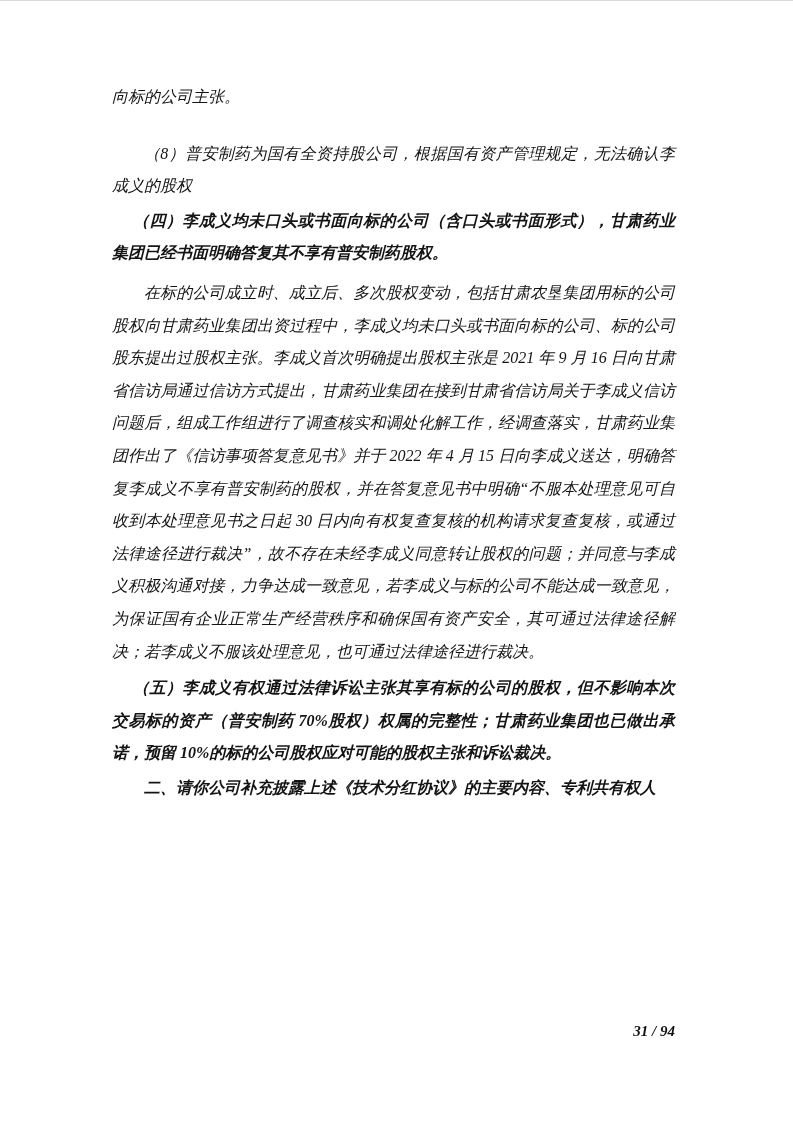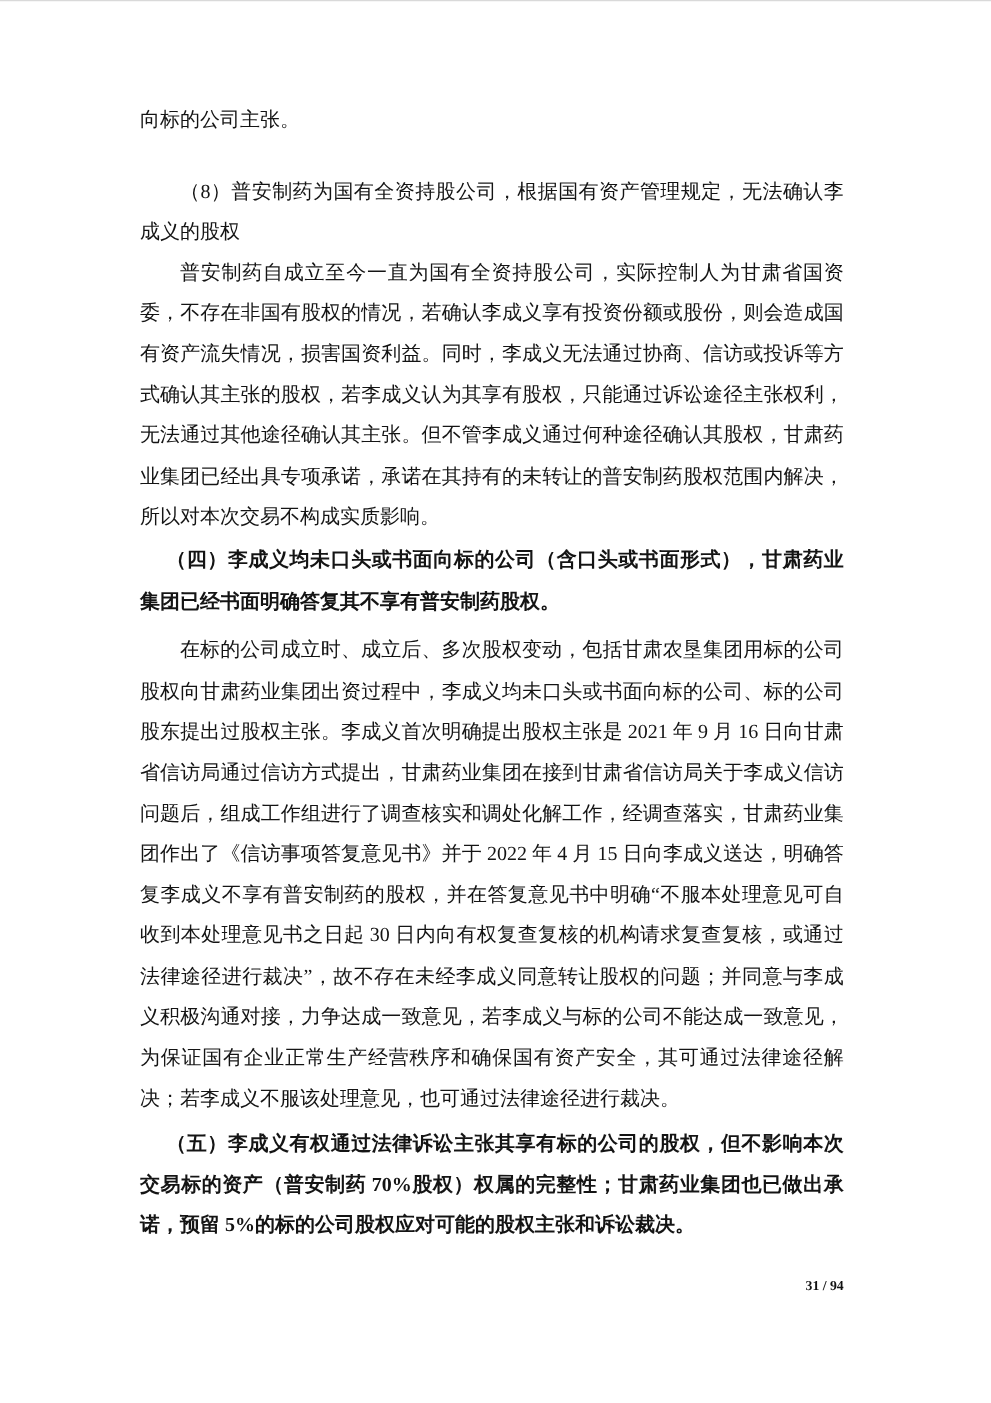--- a/index.html
+++ b/index.html
@@ -9,20 +9,21 @@
   }
   .page {
     position: relative;
     width: 793px;
     height: 1122px;
     background: #ffffff;
     border-top: 1px solid #d9d9d9;
     overflow: hidden;
     font-family: "Liberation Serif", "DejaVu Serif", serif;
     color: #141414;
+    font-style: italic;
   }
   .content {
     position: absolute;
     left: 112px;
     top: 80px;
     width: 563px;
     font-size: 16px;
     line-height: 32.6px;
     text-align: justify;
     text-justify: inter-ideograph;
@@ -48,34 +49,34 @@
   .para-bold.h4 { margin-top: 2px !important; margin-bottom: 7px !important; }
   .para-bold.h5 { margin-top: 4px !important; }
   .para-bold.h2num {     
     text-indent: 2em;
     margin-top: 2px !important;
   }
   .page-number {
     position: absolute;
     top: 1022px;
     right: 118px;
-    font-size: 11px;
+    font-size: 15px;
     font-weight: 700;
     line-height: normal;
     font-family: "Liberation Serif", "DejaVu Serif", serif;
     color: #111111;
     text-align: right;
   }
 </style>
 </head>
 <body>
 
 <div class="page">
   <div class="content">
     <p class="para-cont">向标的公司主张。</p>
     <p class="para-sub">（8）普安制药为国有全资持股公司，根据国有资产管理规定，无法确认李成义的股权</p>
-    <p class="para-body">普安制药自成立至今一直为国有全资持股公司，实际控制人为甘肃省国资委，不存在非国有股权的情况，若确认李成义享有投资份额或股份，则会造成国有资产流失情况，损害国资利益。同时，李成义无法通过协商、信访或投诉等方式确认其主张的股权，若李成义认为其享有股权，只能通过诉讼途径主张权利，无法通过其他途径确认其主张。但不管李成义通过何种途径确认其股权，甘肃药业集团已经出具专项承诺，承诺在其持有的未转让的普安制药股权范围内解决，所以对本次交易不构成实质影响。</p>
     <p class="para-bold h4">（四）李成义均未口头或书面向标的公司（含口头或书面形式），甘肃药业集团已经书面明确答复其不享有普安制药股权。</p>
     <p class="para-body">在标的公司成立时、成立后、多次股权变动，包括甘肃农垦集团用标的公司股权向甘肃药业集团出资过程中，李成义均未口头或书面向标的公司、标的公司股东提出过股权主张。李成义首次明确提出股权主张是 2021 年 9 月 16 日向甘肃省信访局通过信访方式提出，甘肃药业集团在接到甘肃省信访局关于李成义信访问题后，组成工作组进行了调查核实和调处化解工作，经调查落实，甘肃药业集团作出了《信访事项答复意见书》并于 2022 年 4 月 15 日向李成义送达，明确答复李成义不享有普安制药的股权，并在答复意见书中明确“不服本处理意见可自收到本处理意见书之日起 30 日内向有权复查复核的机构请求复查复核，或通过法律途径进行裁决”，故不存在未经李成义同意转让股权的问题；并同意与李成义积极沟通对接，力争达成一致意见，若李成义与标的公司不能达成一致意见，为保证国有企业正常生产经营秩序和确保国有资产安全，其可通过法律途径解决；若李成义不服该处理意见，也可通过法律途径进行裁决。</p>
-    <p class="para-bold h5">（五）李成义有权通过法律诉讼主张其享有标的公司的股权，但不影响本次交易标的资产（普安制药 70%股权）权属的完整性；甘肃药业集团也已做出承诺，预留 5%的标的公司股权应对可能的股权主张和诉讼裁决。</p>
+    <p class="para-bold h5">（五）李成义有权通过法律诉讼主张其享有标的公司的股权，但不影响本次交易标的资产（普安制药 70%股权）权属的完整性；甘肃药业集团也已做出承诺，预留 10%的标的公司股权应对可能的股权主张和诉讼裁决。</p>
+    <p class="para-bold h2num">二、请你公司补充披露上述《技术分红协议》的主要内容、专利共有权人</p>
   </div>
   <div class="page-number">31 / 94</div>
 </div>
 
 </body></html>

